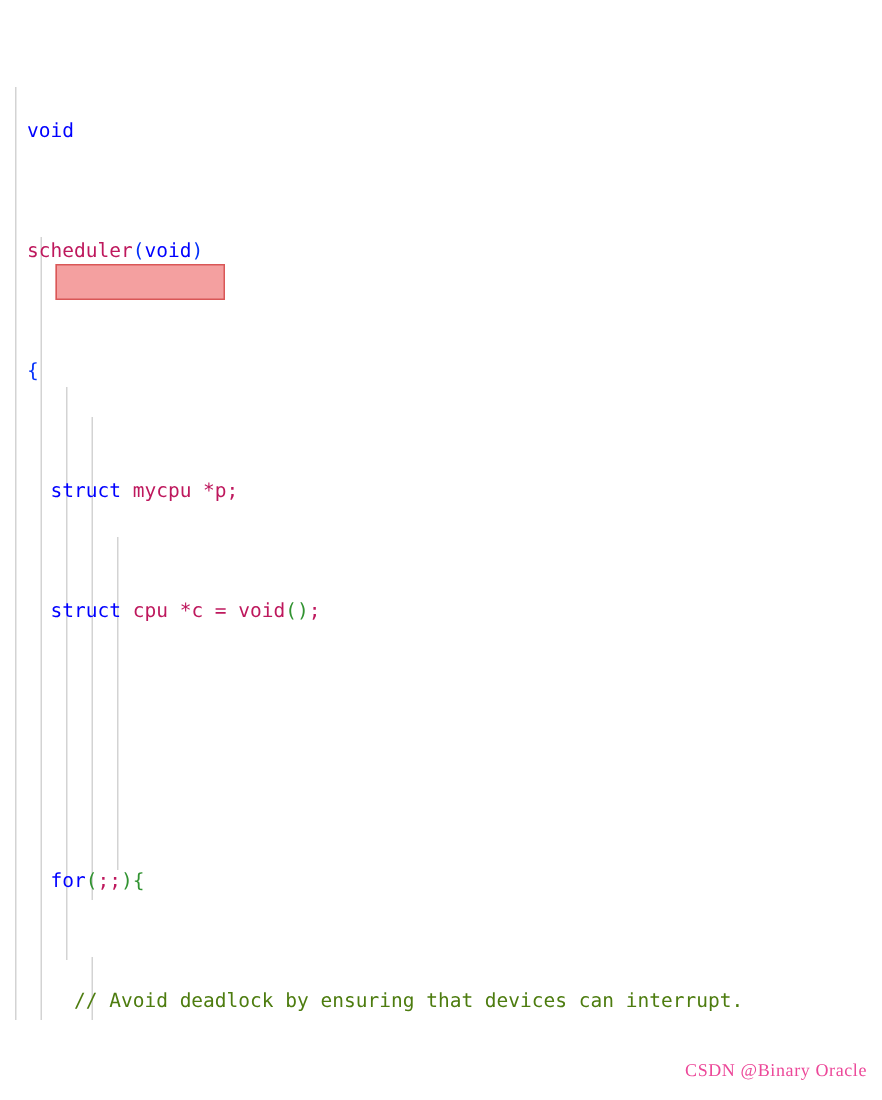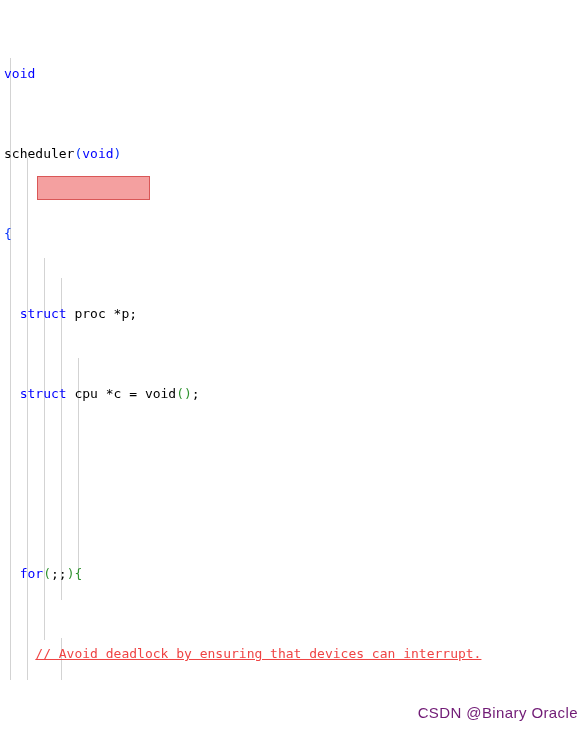--- a/index.html
+++ b/index.html
@@ -11,21 +11,21 @@
     width: 588px;
     height: 733px;
     font-family: "DejaVu Sans Mono", "Liberation Mono", monospace;
     overflow: hidden;
   }
   #editor {
     position: relative;
     width: 588px;
     height: 733px;
     background: #ffffff;
-    padding: 2px;
+    padding: 16px;
     box-sizing: border-box;
   }
   .code-area {
     position: relative;
     padding-top: 2px;
     padding-left: 2px;
     font-size: 13px;
     line-height: 20px;
     white-space: pre;
   }
@@ -47,40 +47,40 @@
     pointer-events: none;
   }
   .guide {
     position: absolute;
     width: 1px;
     background: #d3d3d3;
   }
   
   .kw   { color: #0000ff; }
   .num  { color: #cc7700; }
-  .cmt  { color: #ef4444; text-decoration: underline; }
-  .pln  { color: #000000; }
+  .cmt  { color: #4d7c0f; }
+  .pln  { color: #be185d; }
   .br0  { color: #0431fa; }
   .br1  { color: #319331; }
 
   
   .hl-box {
     position: absolute;
     background: #f4a0a0;
     border: 1px solid #d95757;
     box-sizing: border-box;
     z-index: 0;
   }
   .watermark {
     position: absolute;
     right: 10px;
     bottom: 12px;
-    color: #701a75;
-    font-family: Liberation Sans, sans-serif;
-    font-size: 15px;
+    color: #ec4899;
+    font-family: Liberation Serif, serif;
+    font-size: 12px;
     letter-spacing: 0.4px;
     z-index: 3;
     user-select: none;
   }
 </style>
 </head>
 <body>
 
 <div id="editor">
 
@@ -96,21 +96,21 @@
   <div class="hl-box" style="left:37px; top:176px; width:113px; height:24px;"></div>
 
   <div class="code-area">
 
     <div class="line"><span class="kw">void</span></div>
 
     <div class="line"><span class="pln">scheduler</span><span class="br0">(</span><span class="kw">void</span><span class="br0">)</span></div>
 
     <div class="line"><span class="br0">{</span></div>
 
-    <div class="line"><span class="pln">  </span><span class="kw">struct</span><span class="pln"> proc *p;</span></div>
+    <div class="line"><span class="pln">  </span><span class="kw">struct</span><span class="pln"> mycpu *p;</span></div>
 
     <div class="line"><span class="pln">  </span><span class="kw">struct</span><span class="pln"> cpu *c = void</span><span class="br1">(</span><span class="br1">)</span><span class="pln">;</span></div>
 
     <div class="line"> </div>
 
 
     <div class="line"><span class="pln">  </span><span class="kw">for</span><span class="br1">(</span><span class="pln">;;</span><span class="br1">)</span><span class="br1">{</span></div>
 
     <div class="line"><span class="pln">    </span><span class="cmt">// Avoid deadlock by ensuring that devices can interrupt.</span></div>
 

